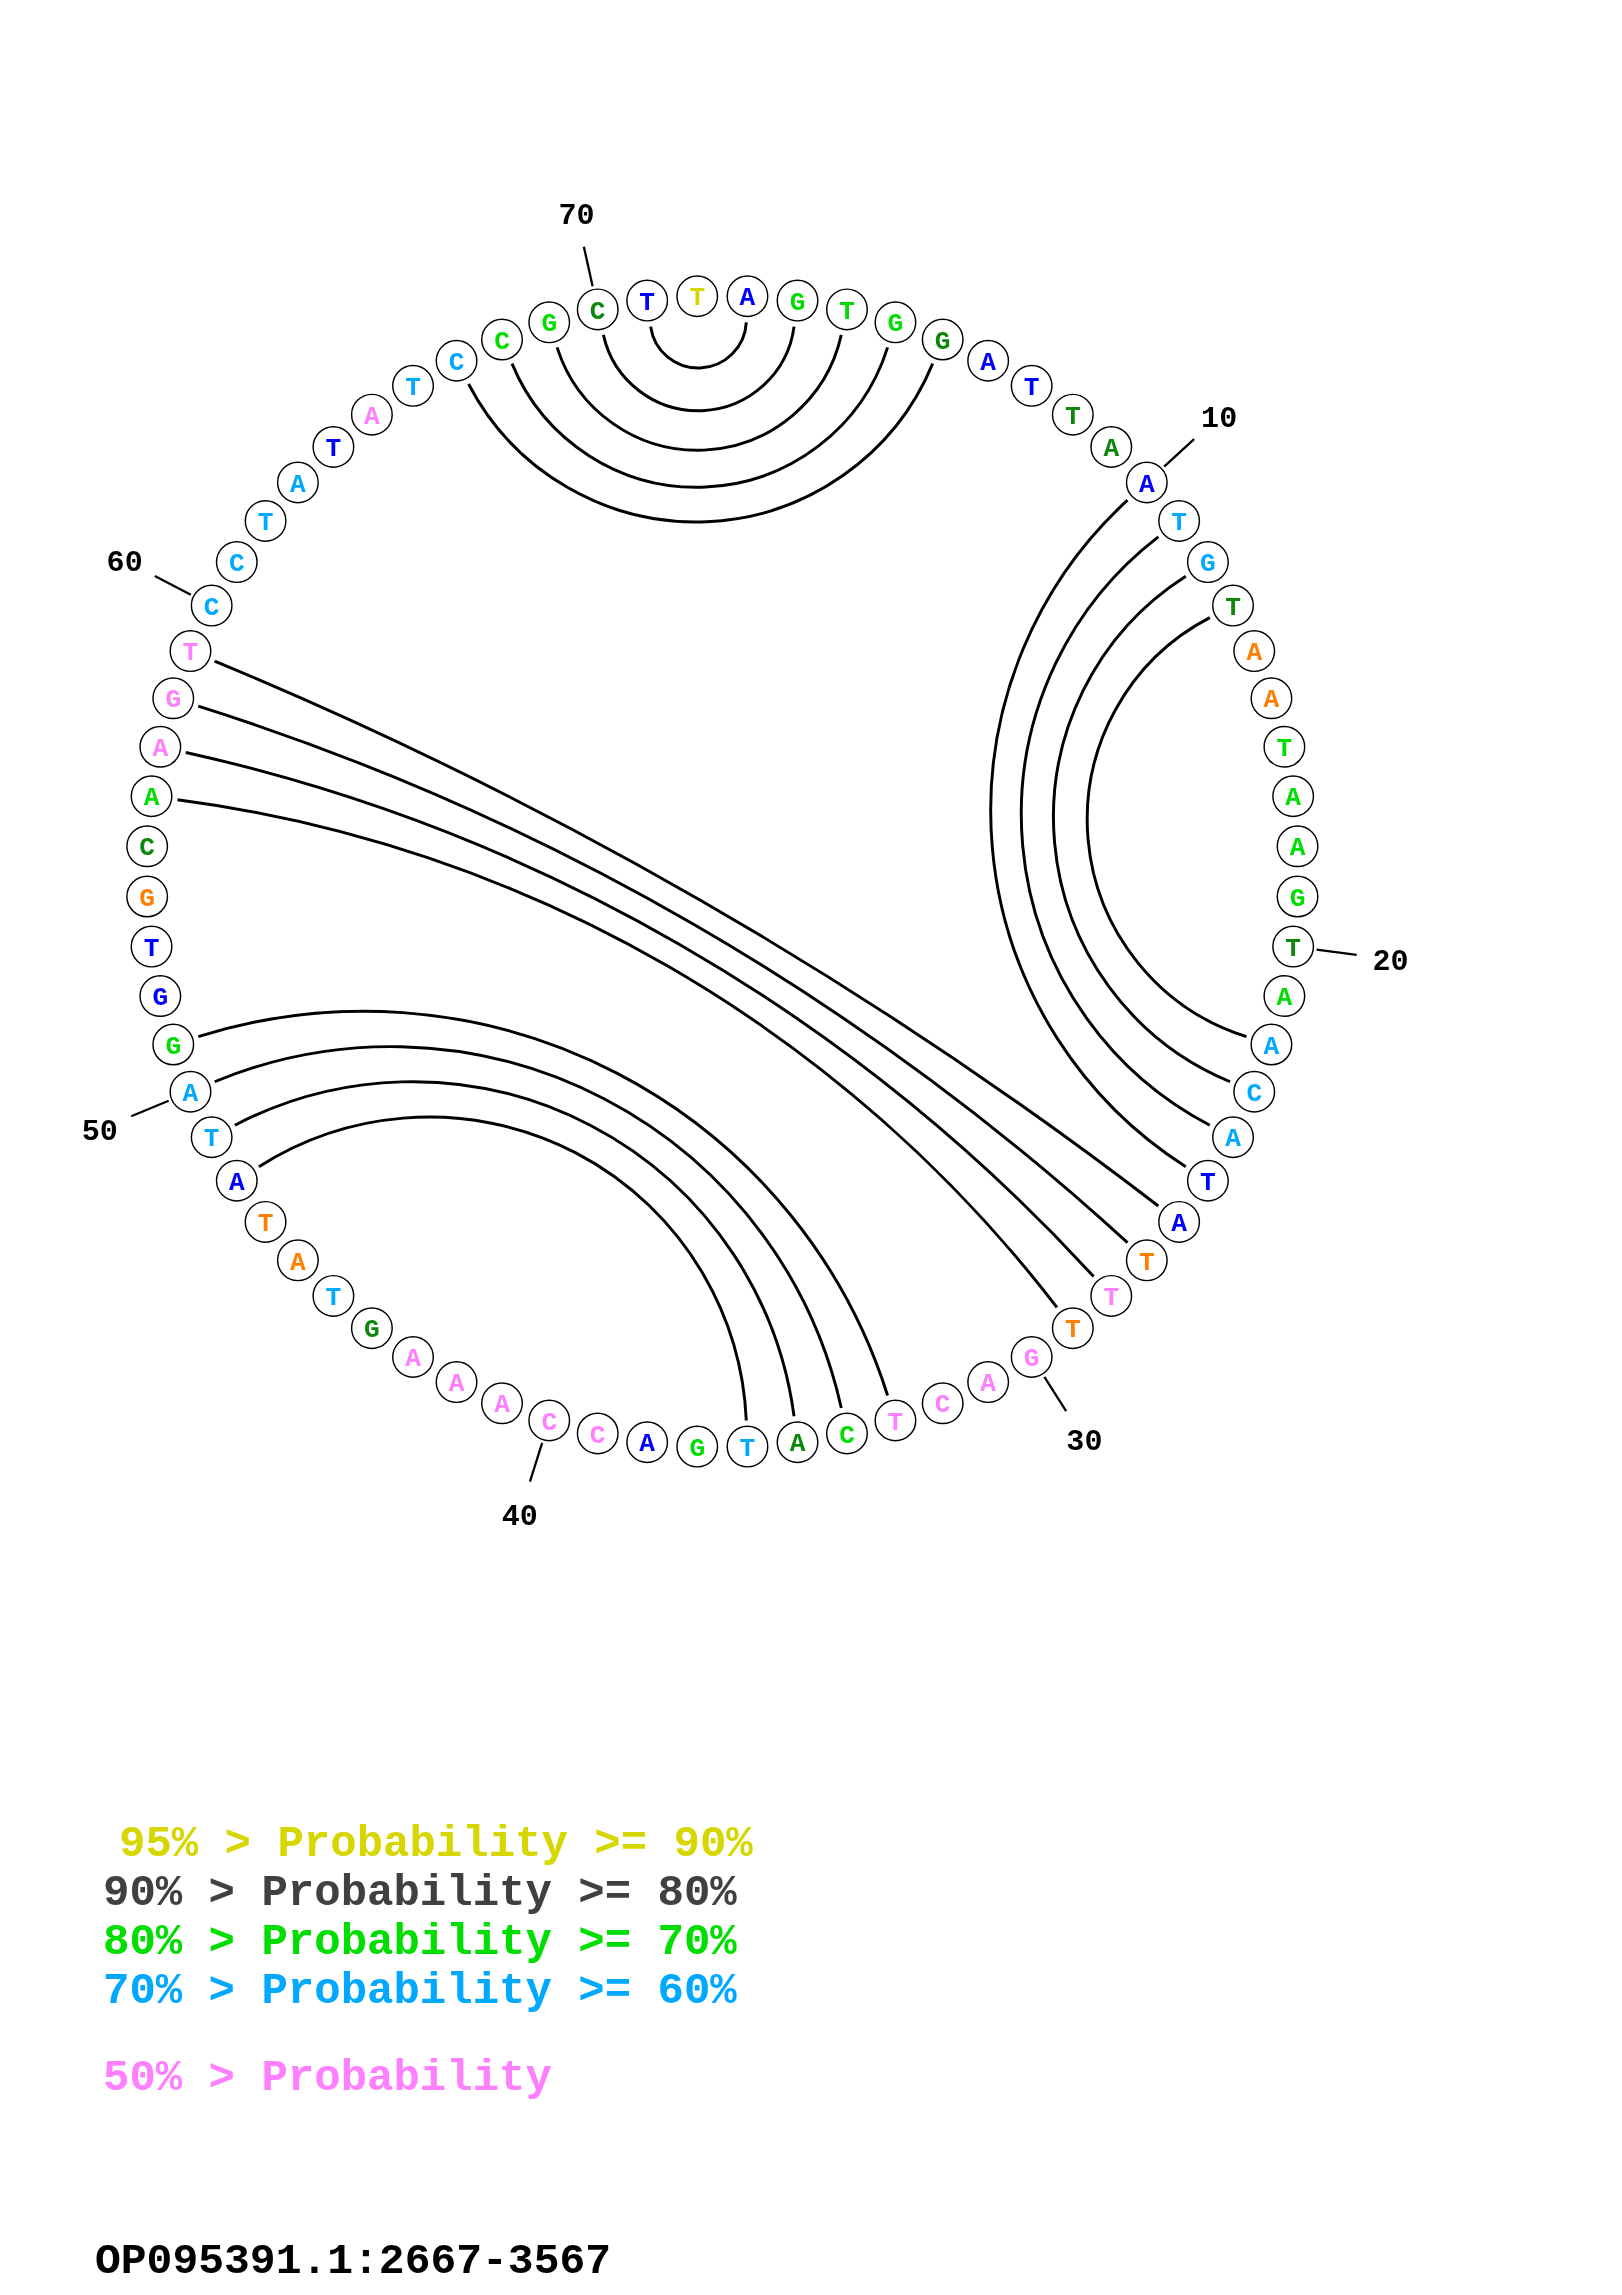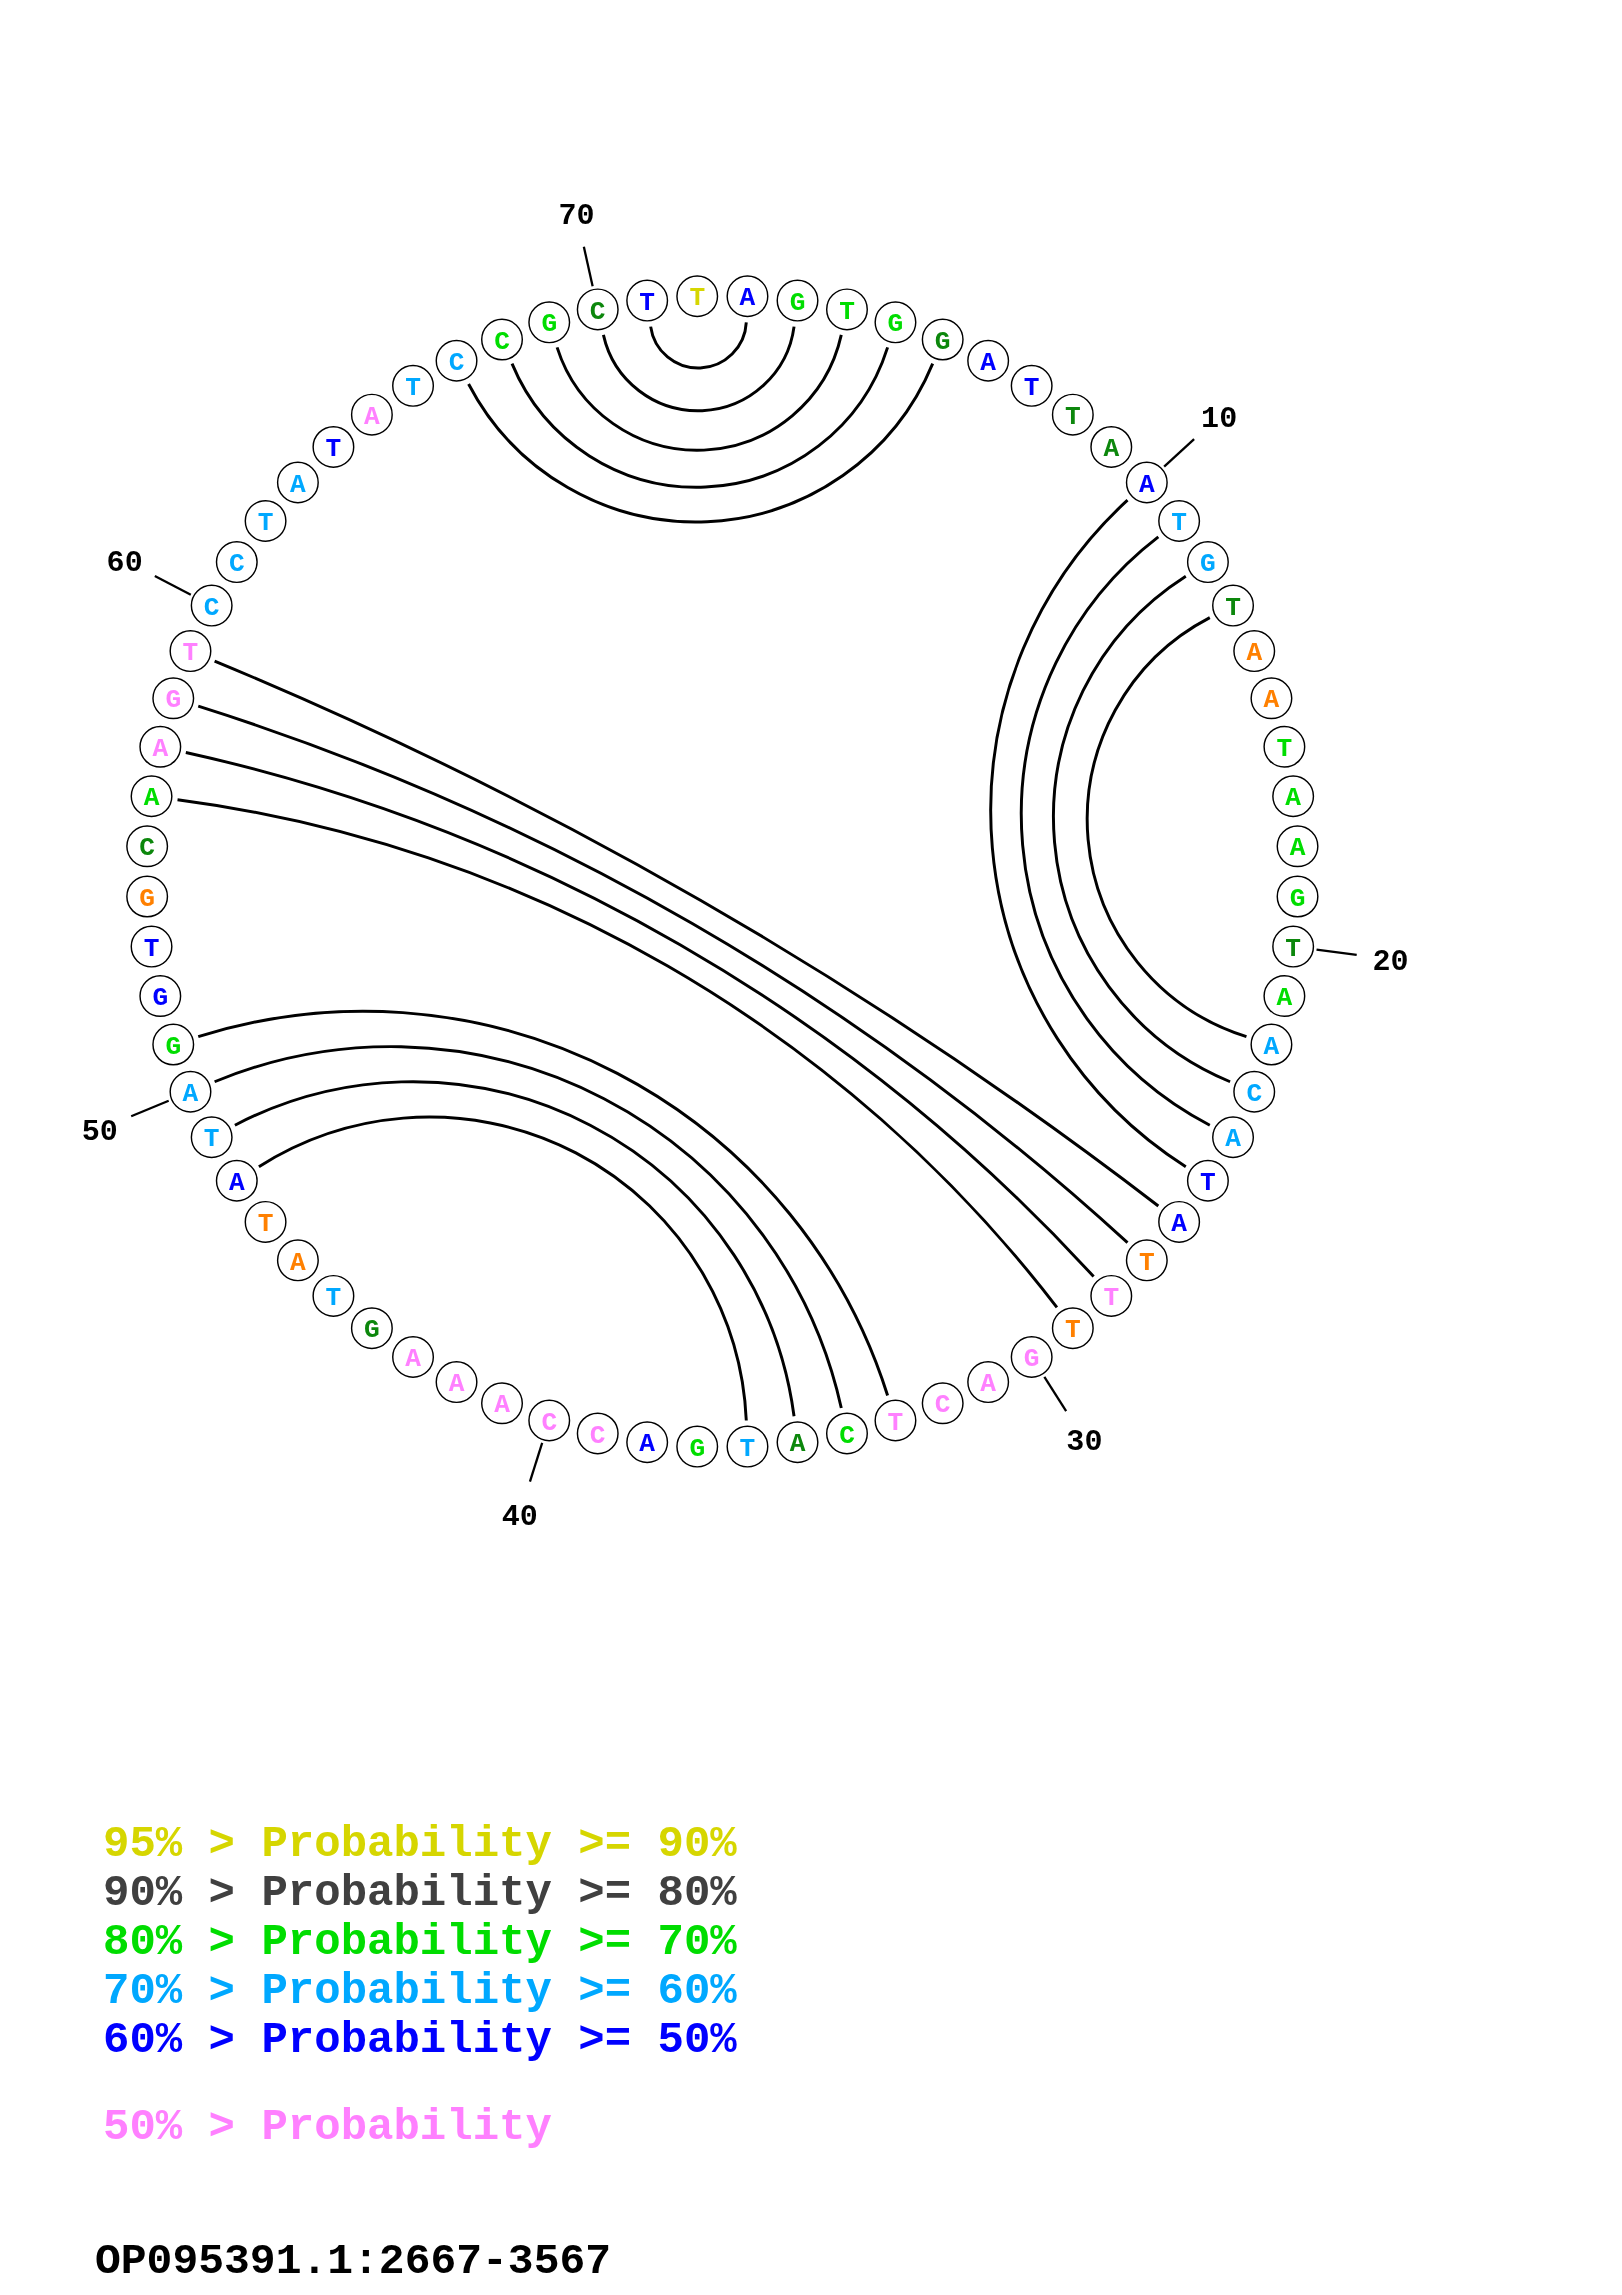--- a/index.html
+++ b/index.html
@@ -367,24 +367,23 @@
           <text x="989.1" y="473.5" text-anchor="middle" font-size="40" fill="#0000ff">T</text>
         </g>
         <g>
           <circle cx="1065.6" cy="452.8" r="31" fill="#ffffff" stroke="#000000" stroke-width="2.2"></circle>
           <text x="1065.6" y="466.8" text-anchor="middle" font-size="40" fill="#d6d600">T</text>
         </g>
       </g>
   </svg>
 
   <div class="legend" id="legend">
-      <div class="legend-line" style="color: rgb(214, 214, 0);">95% &gt; Probability &gt;= 90%</div>
+      <div class="legend-line" style="color: rgb(214, 214, 0); margin-left: 16px;">95% &gt; Probability &gt;= 90%</div>
       <div class="legend-line" style="color: #404040;">90% &gt; Probability &gt;= 80%</div>
       <div class="legend-line" style="color: rgb(0, 221, 0);">80% &gt; Probability &gt;= 70%</div>
       <div class="legend-line" style="color: rgb(0, 168, 255);">70% &gt; Probability &gt;= 60%</div>
-      <div class="legend-line" style="color: rgb(0, 0, 255);">60% &gt; Probability &gt;= 50%</div>
       <div class="legend-line" style="color: rgb(255, 128, 255); margin-top: 38px;">50% &gt; Probability</div>
     </div>
 
   <div class="footer">OP095391.1:2667-3567</div>
 
 </div>
 
 
 </body></html>

